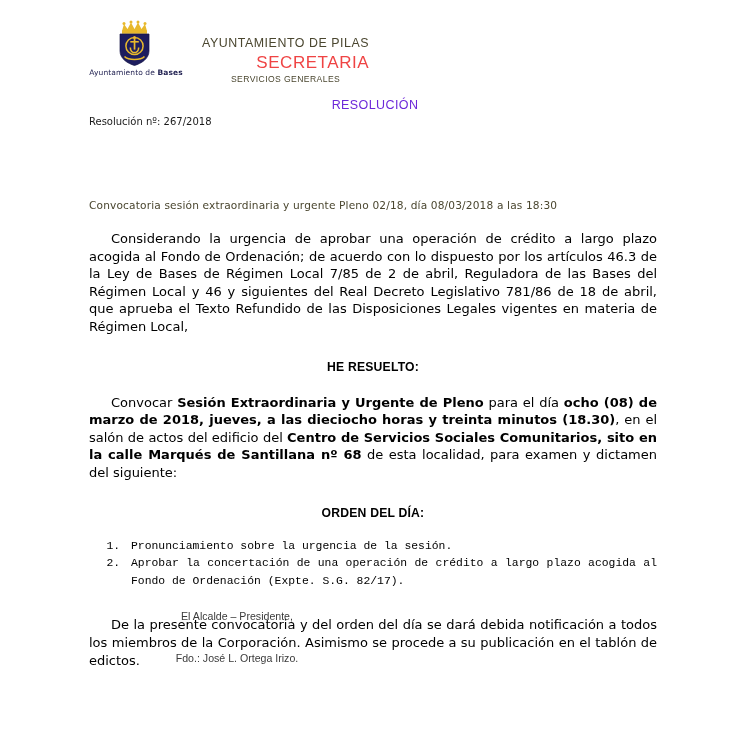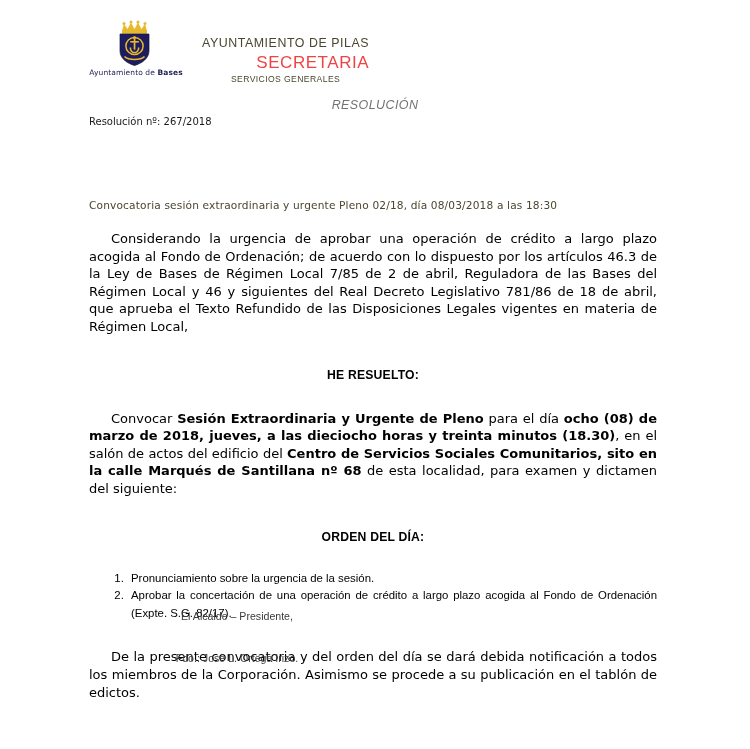--- a/index.html
+++ b/index.html
@@ -88,22 +88,21 @@
   
   .res-title {
     position: absolute;
     left: 0;
     top: 98px;
     width: 750px;
     text-align: center;
     font-family: "Liberation Sans", sans-serif;
     font-size: 12.5px;
     letter-spacing: 0.4px;
-    color: #737373;
-    font-style: italic;
+    color: #6d28d9;
   }
 
   .res-meta {
     position: absolute;
     left: 89px;
     top: 113px;
     font-family: "DejaVu Sans", sans-serif;
     font-size: 10px;
     color: #1a1a1a;
     line-height: 17px;
@@ -141,38 +140,38 @@
   }
   p.just.indent { text-indent: 22px; }
 
   .center-head {
     text-align: center;
     font-family: "Liberation Sans", sans-serif;
     font-weight: bold;
     font-size: 12.2px;
     letter-spacing: 0.2px;
     color: #000000;
-    margin: 12px;
+    margin: 4px;
   }
 
   .gap-a { height: 20px; }
   .gap-b { height: 16px; }
   .gap-c { height: 20px; }
   .gap-d { height: 14px; }
   .gap-e { height: 26px; }
 
   
   ol.orden {
     margin: 0;
     padding: 0 0 0 38px;
     list-style-position: outside;
     list-style-type: decimal;
   }
   ol.orden li {
-    font-family: Liberation Sans, sans-serif;
+    font-family: Liberation Mono, monospace;
     font-size: 11.4px;
     line-height: 17.6px;
     text-align: justify;
     color: #000000;
     padding-left: 4px;
     margin-bottom: 0px;
   }
 
   
   .signatures {

